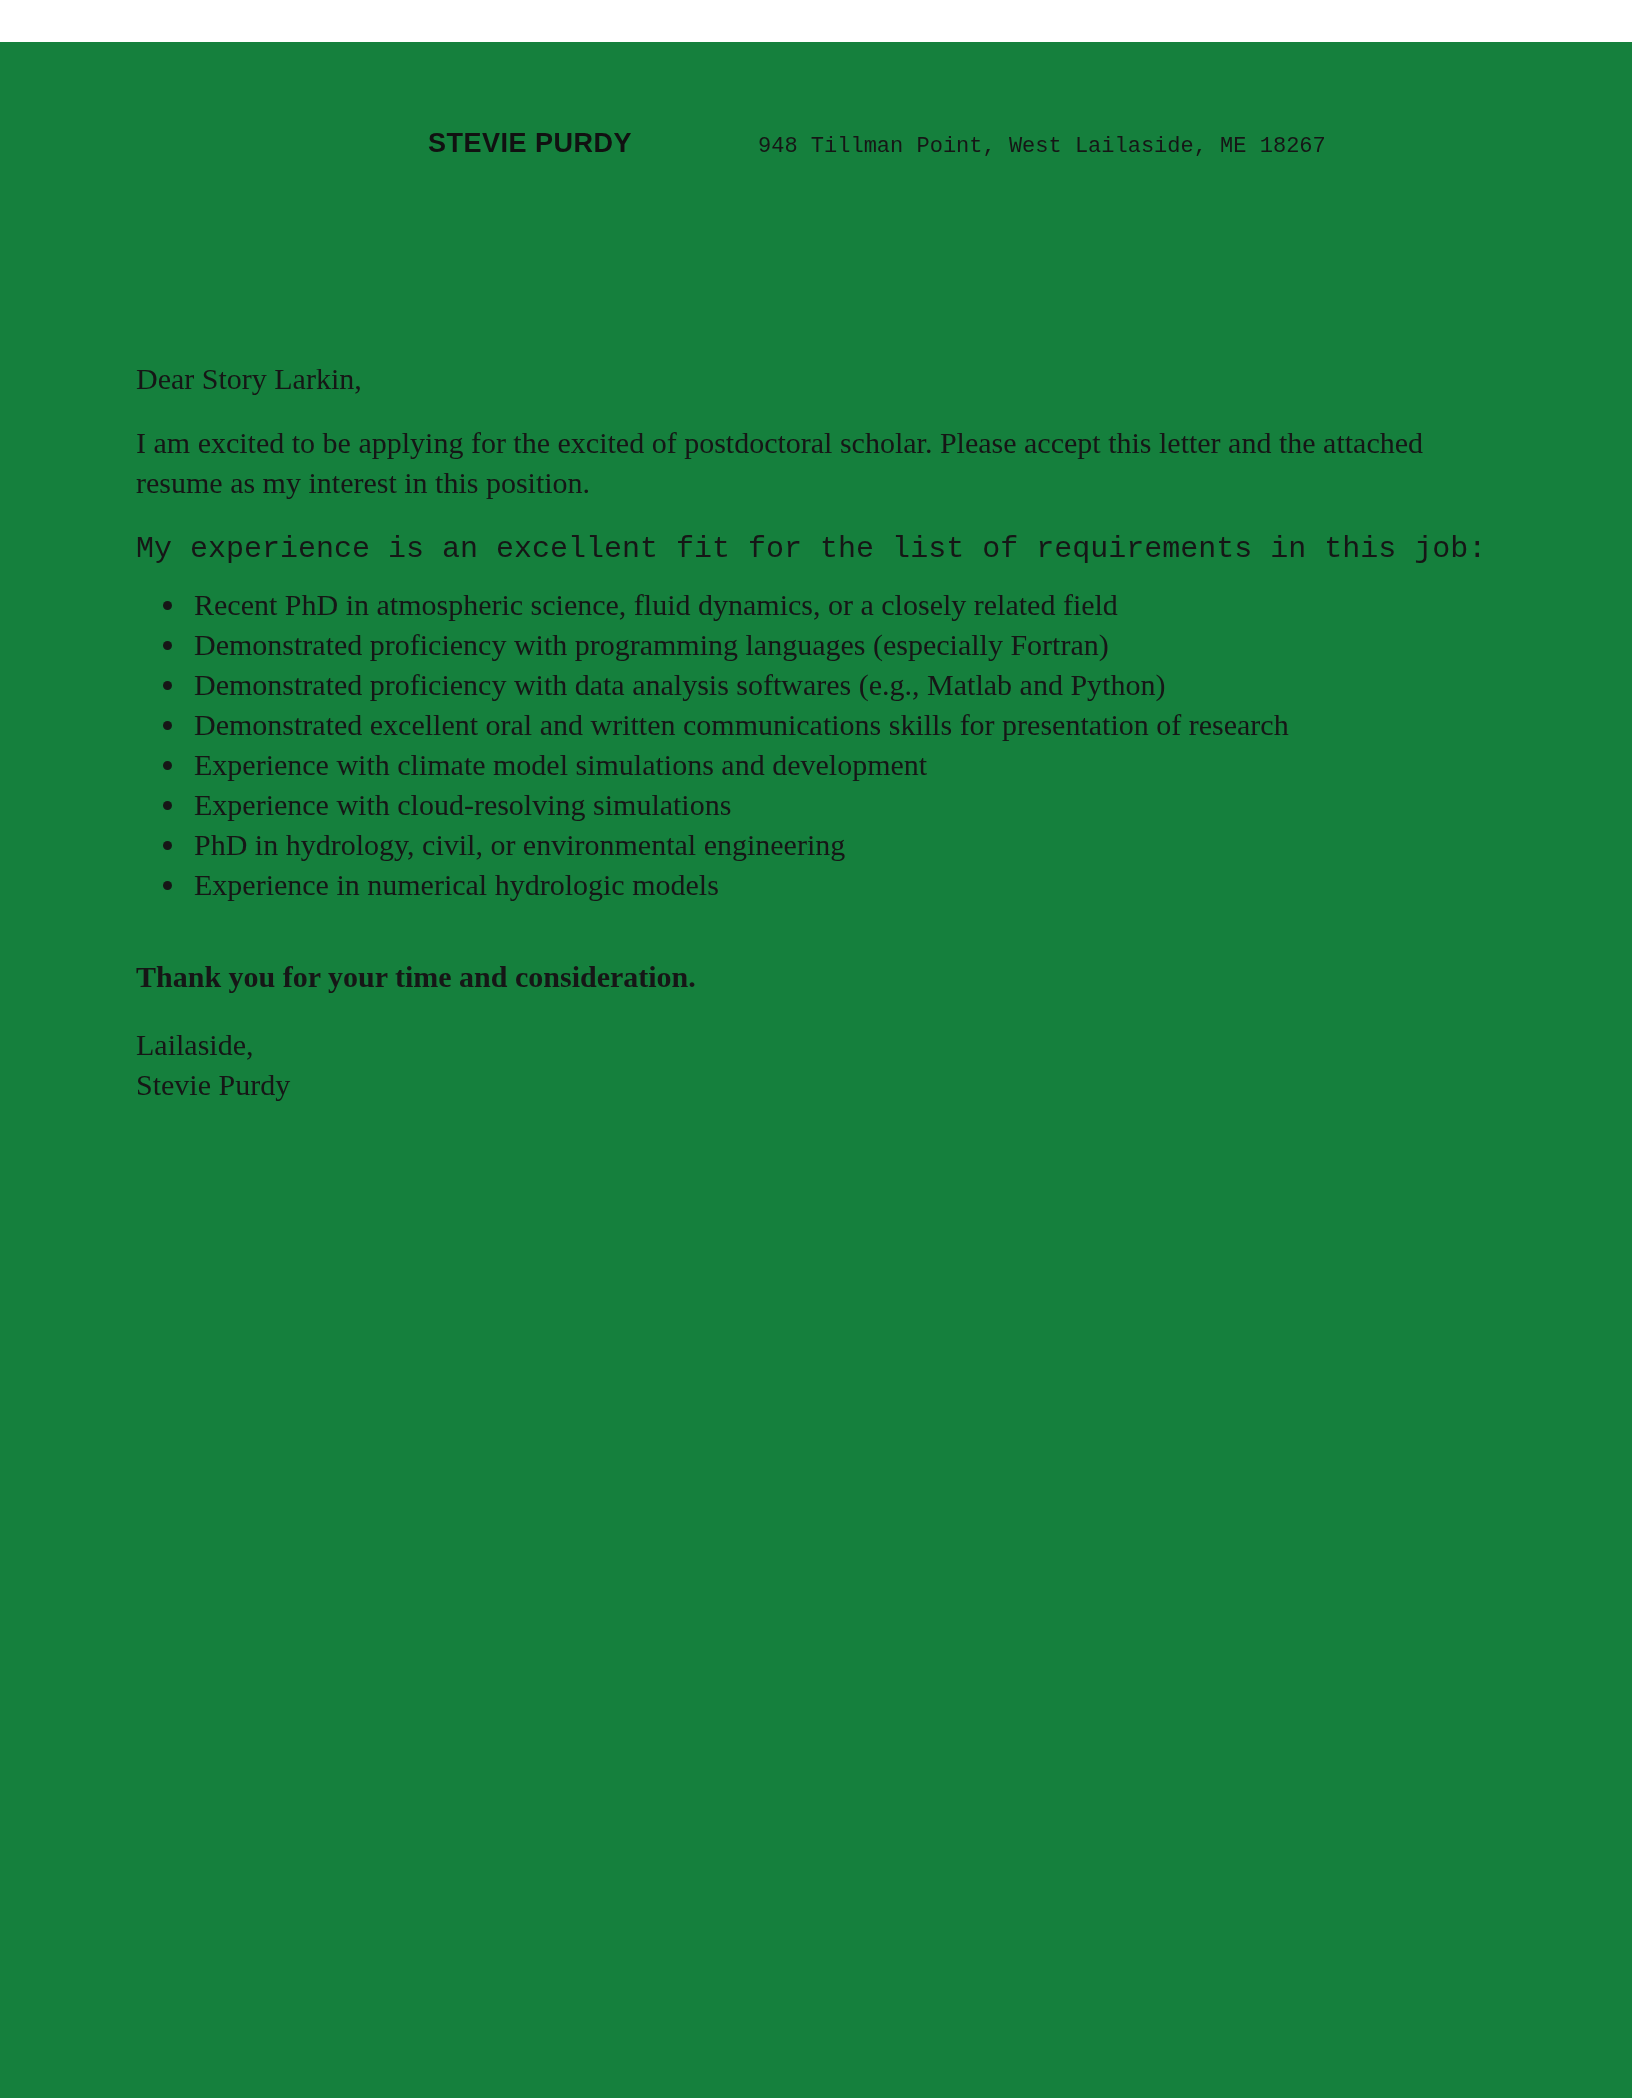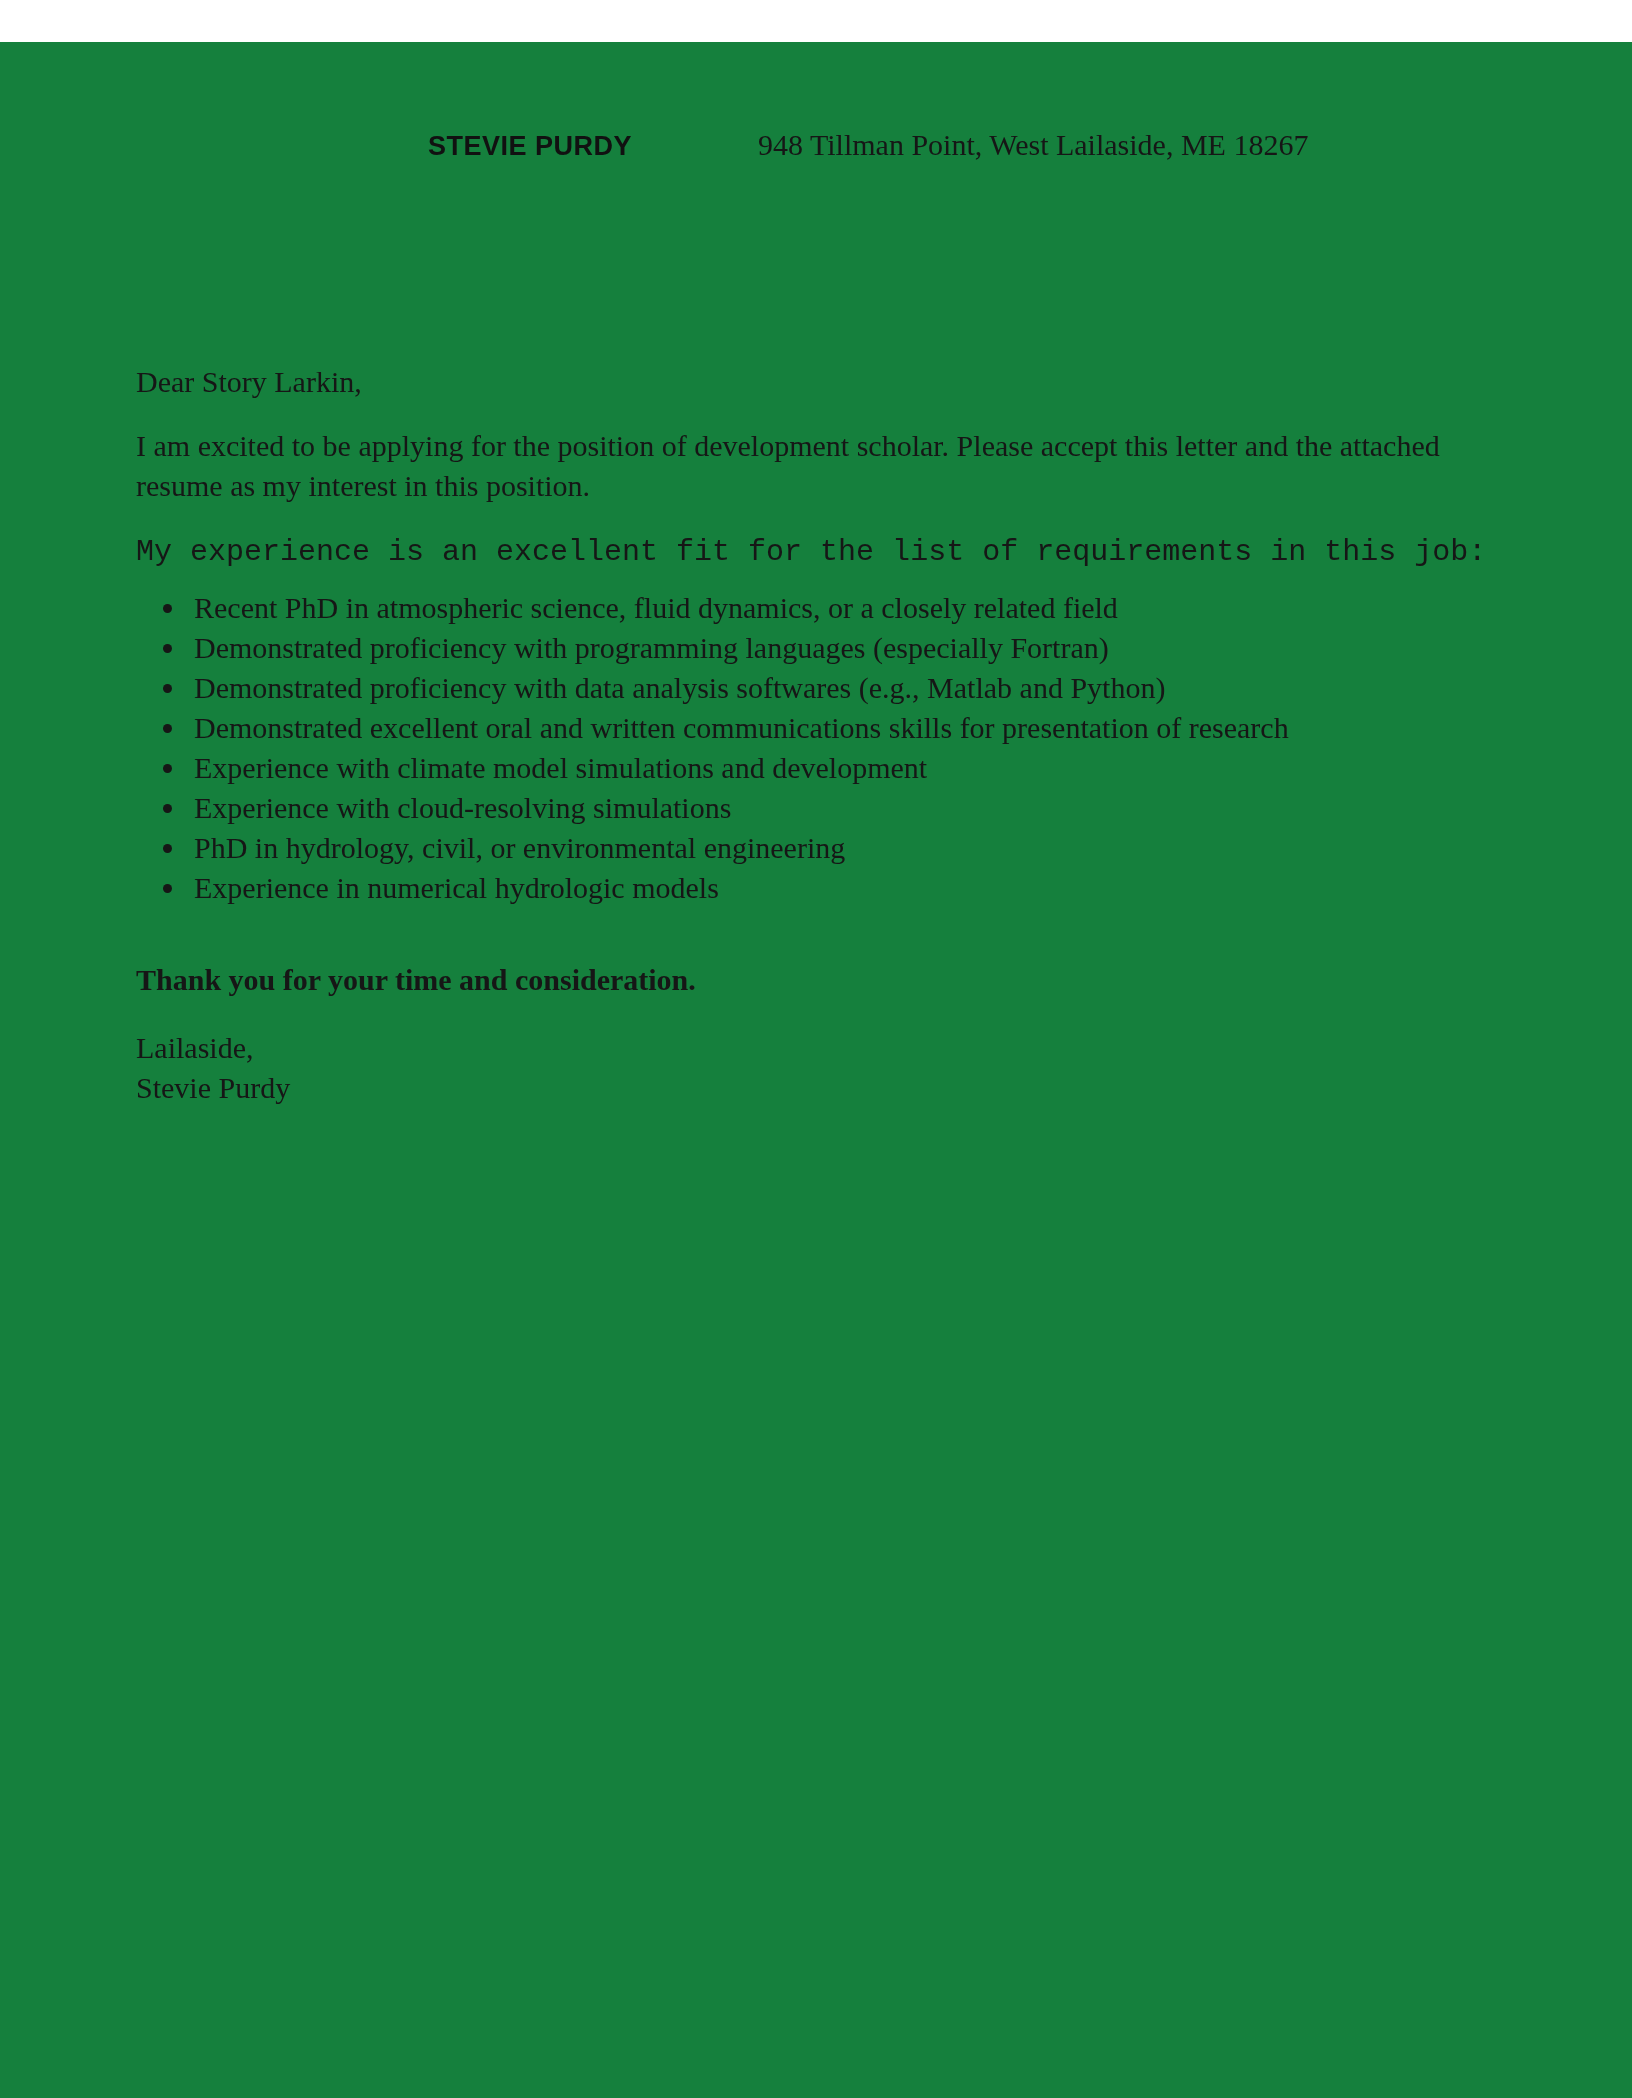--- a/index.html
+++ b/index.html
@@ -26,22 +26,23 @@
     white-space: nowrap;
   }
   .sender-name {
     font-family: "Liberation Sans", sans-serif;
     font-weight: 700;
     font-size: 27px;
     letter-spacing: 0.5px;
     color: #111111;
   }
   .sender-address {
-    font-size: 30px;
+    font-size: 22px;
     color: #161616;
+    font-family: Liberation Mono, monospace;
   }
   .letter-body {
     width: 1368px;
     margin: 200px 0 0 136px;
     font-size: 30px;
     line-height: 40px;
   }
   .greeting {
     font-weight: 400;
     margin: 0 0 24px 0;
@@ -80,21 +81,21 @@
 
   <div class="letter-header">
     <span class="sender-name">STEVIE PURDY</span>
     <span class="sender-address">948 Tillman Point, West Lailaside, ME 18267</span>
   </div>
 
   <div class="letter-body">
 
     <p class="greeting">Dear Story Larkin,</p>
 
-    <p class="para">I am excited to be applying for the position of development scholar. Please accept this letter and the attached resume as my interest in this position.</p>
+    <p class="para">I am excited to be applying for the excited of postdoctoral scholar. Please accept this letter and the attached resume as my interest in this position.</p>
 
 
     <p class="para para-fit">My experience is an excellent fit for the list of requirements in this job:</p>
 
     <ul class="requirements">
       <li>Recent PhD in atmospheric science, fluid dynamics, or a closely related field</li>
       <li>Demonstrated proficiency with programming languages (especially Fortran)</li>
       <li>Demonstrated proficiency with data analysis softwares (e.g., Matlab and Python)</li>
       <li>Demonstrated excellent oral and written communications skills for presentation of research</li>
       <li>Experience with climate model simulations and development</li>

